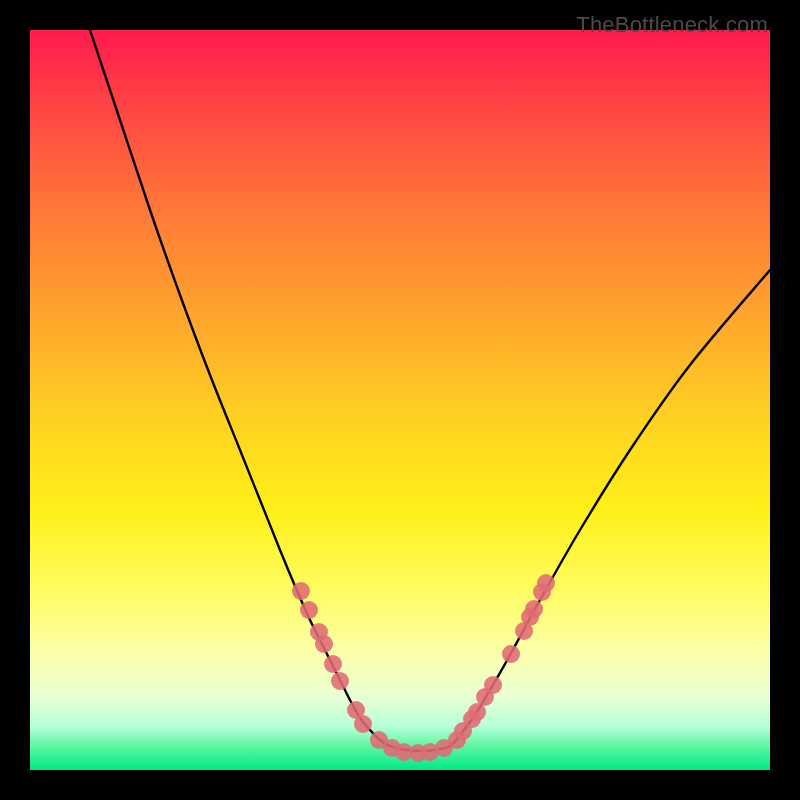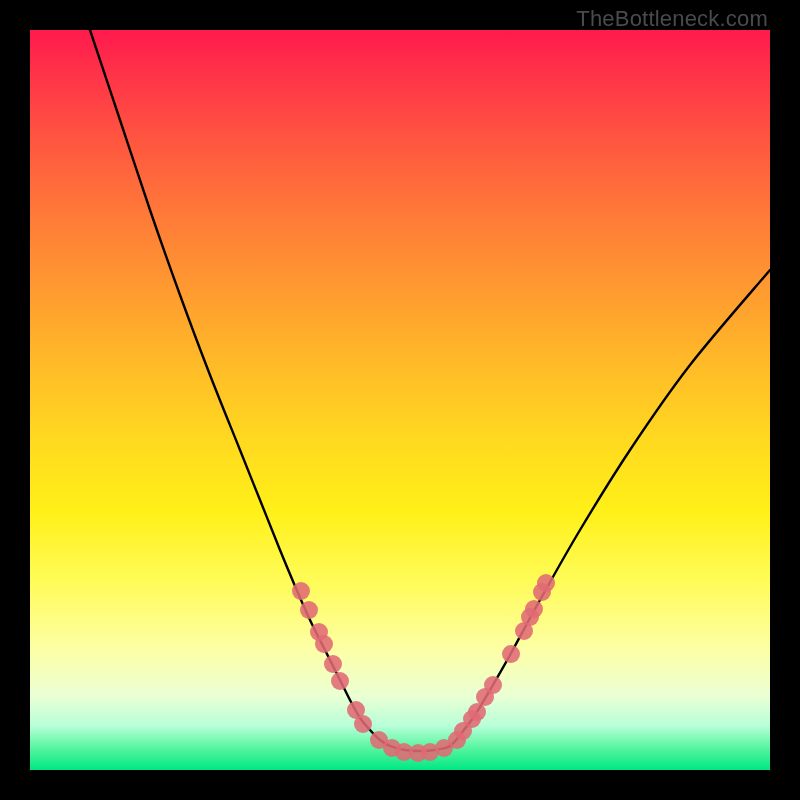--- a/index.html
+++ b/index.html
@@ -38,21 +38,21 @@
       #fffc5c 75%,
       #fcffa8 84%,
       #eaffd4 90%,
       #b8ffd8 94%,
       #58f5a0 97%,
       #00e884 100%
     );
   }
   .watermark {
     position: absolute;
-    top: 6px;
+    top: 12px;
     right: 32px;
     color: #4a4a4a;
     font-size: 22px;
     font-weight: 500;
     letter-spacing: 0.2px;
     white-space: nowrap;
   }
   svg.curve {
     position: absolute;
     top: 0;

